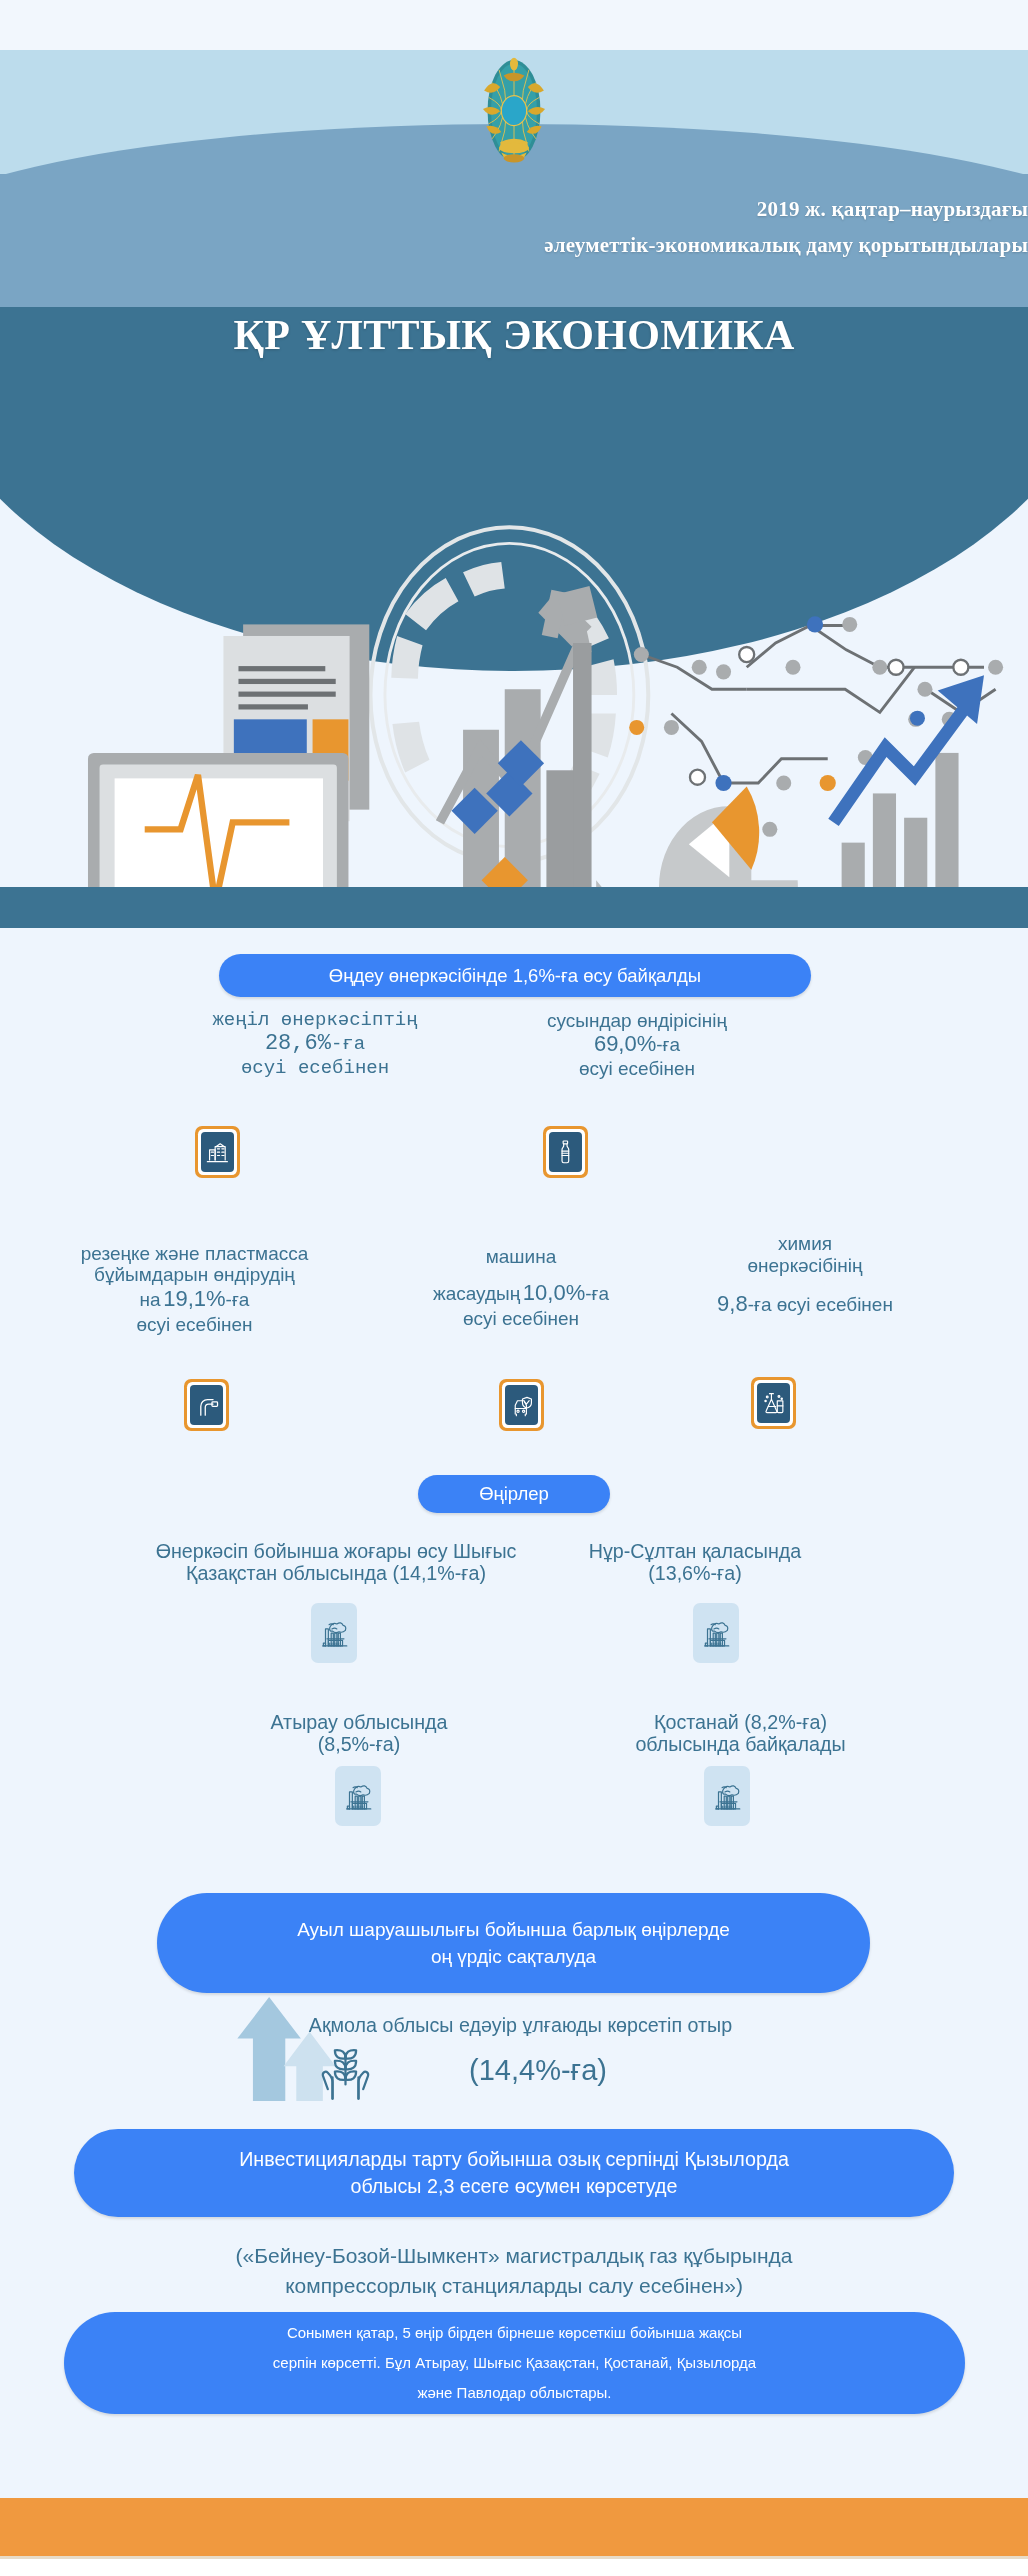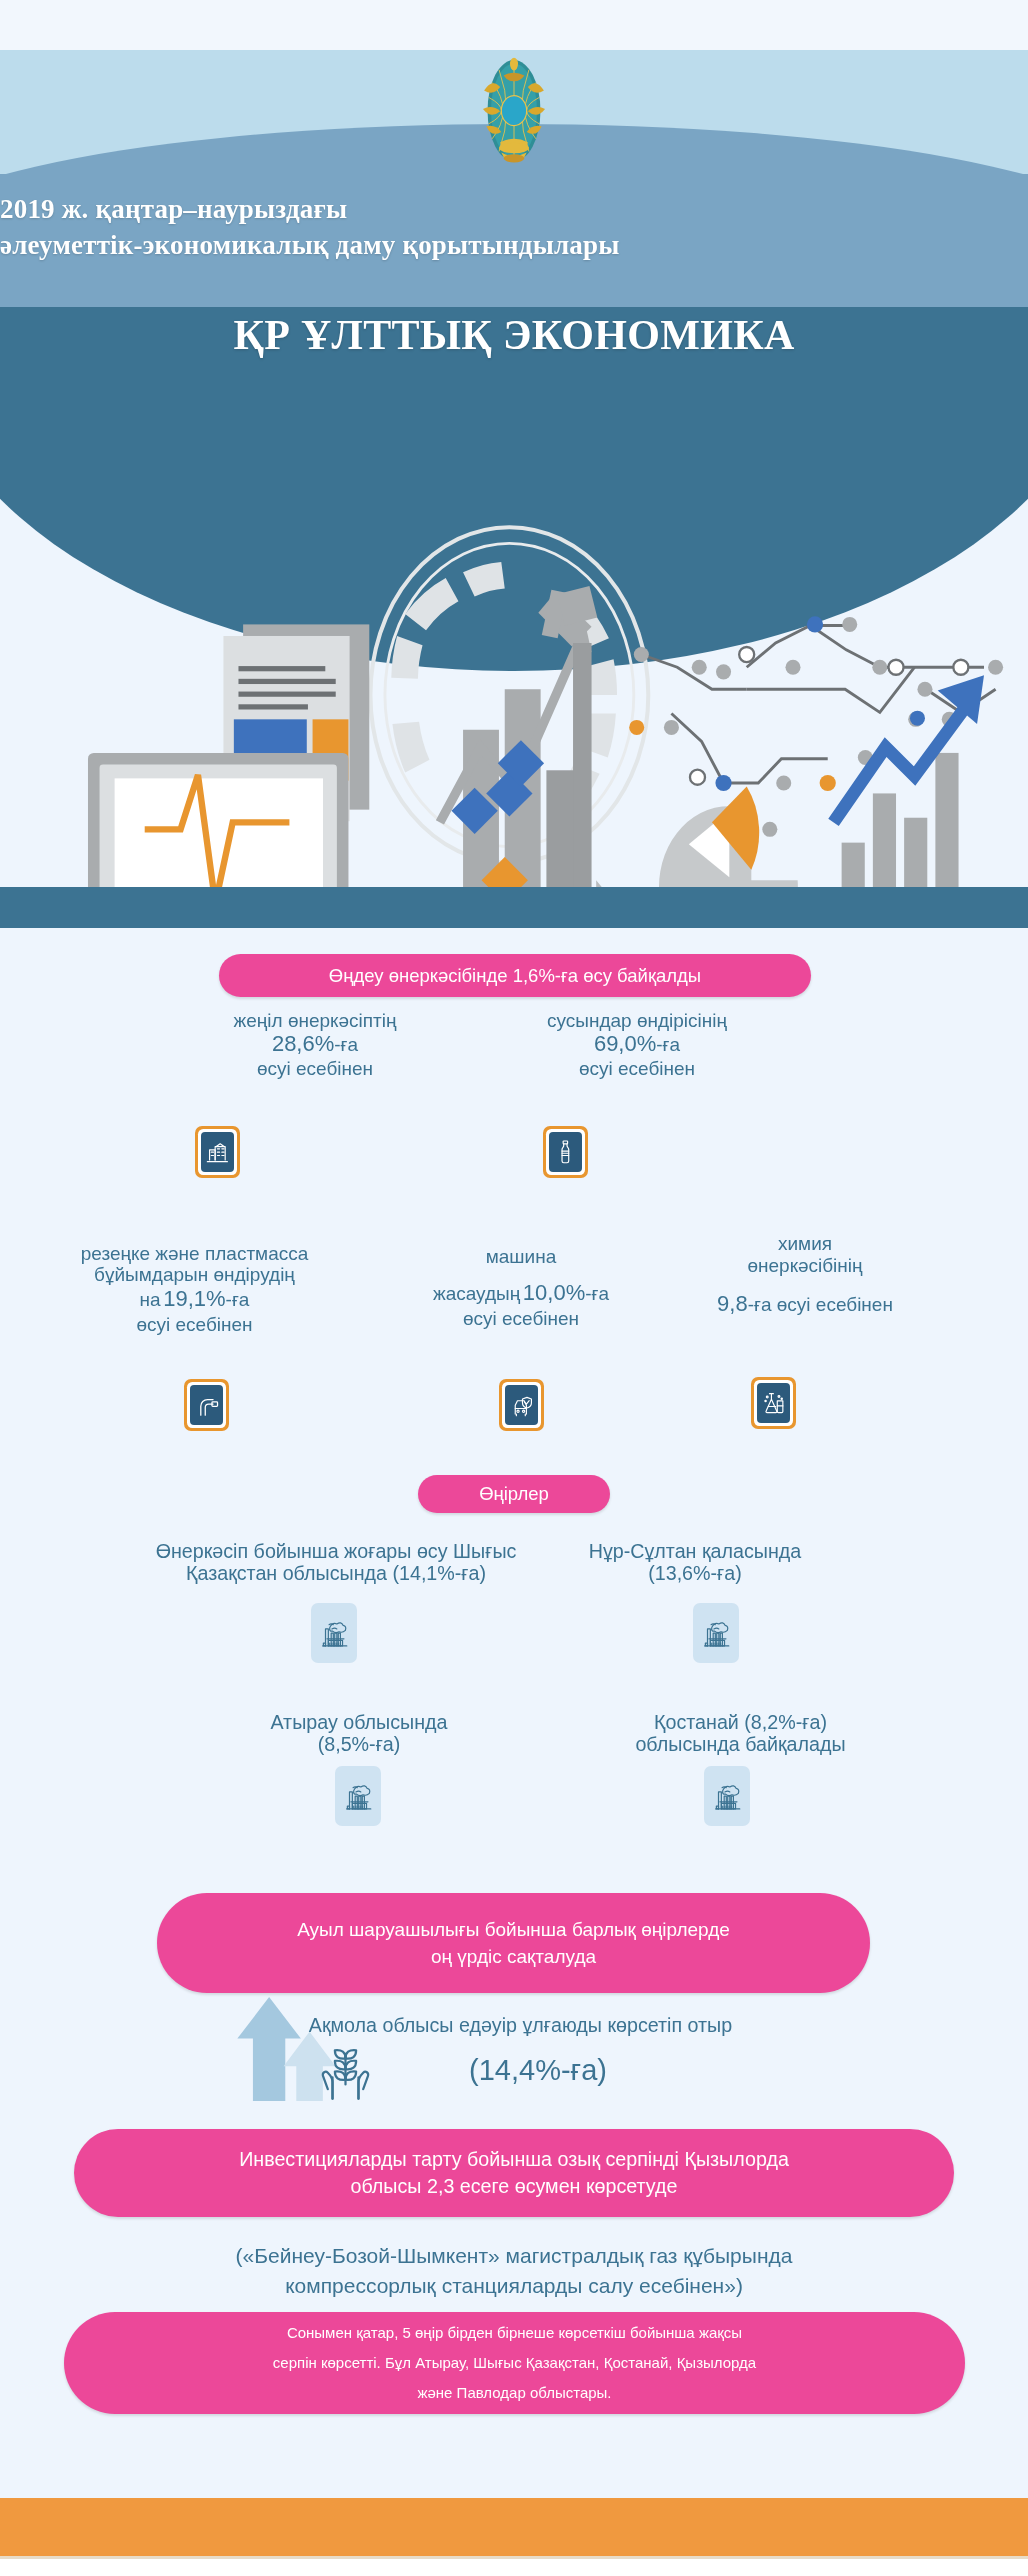--- a/index.html
+++ b/index.html
@@ -46,42 +46,42 @@
     border-radius:50% 50% 0 0 / 100% 100% 0 0;
   }
 
   .emblem{
     position:absolute;left:50%;top:56px;transform:translateX(-50%);
     width:69px;height:110px;z-index:6;
   }
 
   .subtitle{
     position:absolute;left:0;top:191px;width:1028px;
-    z-index:7;text-align:left;color:#ffffff;
+    z-index:7;text-align:right;color:#ffffff;
     font-family:"Liberation Serif", serif;font-weight:bold;
-    font-size:27px;line-height:36px;letter-spacing:0.2px;
+    font-size:21px;line-height:36px;letter-spacing:0.2px;
     text-shadow:0 1.2px 2.3px rgba(0,0,0,.18);
   }
   .maintitle{
     position:absolute;left:0;top:309px;width:1028px;
     z-index:7;text-align:center;color:#ffffff;
     font-family:"Liberation Serif", serif;font-weight:bold;
     font-size:42px;line-height:53px;letter-spacing:0.3px;
     text-shadow:0 1.2px 2.9px rgba(0,0,0,.20);
   }
 
   
   .hero{position:absolute;left:0;top:498px;width:1028px;height:390px;}
   .hero svg{display:block;}
   .hero-strip{position:absolute;left:0;top:887px;width:1028px;height:41px;background:#3c7392;}
 
   
   .pill{
     position:absolute;box-sizing:border-box;
-    background:#ec4899;color:#ffffff;border-radius:578px;
+    background:#3b82f6;color:#ffffff;border-radius:578px;
     display:flex;align-items:center;justify-content:flex-start;text-align:center;
     box-shadow:0 1.7px 2.9px rgba(0,0,0,.13);
     padding:5.8px 15px;
   }
   .pill span{display:block;width:100%;}
 
   
   .txt{
     position:absolute;color:#3c7392;text-align:center;
     line-height:1.12;font-weight:400;
@@ -296,21 +296,21 @@
         <polygon points="1620,332 1700,306 1688,390" fill="#3e72bd"></polygon>
       </g>
     </svg>
   </div>
   <div class="hero-strip"></div>
 
   <div class="pill" style="left:219px;top:954px;width:592px;height:43px;font-size:18.5px;">
     <span>Өңдеу өнеркәсібінде 1,6%-ға өсу байқалды</span>
   </div>
 
-  <div class="txt" style="left:179px;top:1010px;width:272px;">
+  <div class="txt" style="left:179px;top:1010px;width:272px;font-family:Liberation Mono, monospace;">
     <div class="sm">жеңіл өнеркәсіптің</div>
     <div style="margin-top:1.2px;">
       <span class="big">28,6%</span><span class="sm">-ға</span>
     </div>
     <div class="sm" style="margin-top:1.2px;">өсуі есебінен</div>
   </div>
   <div class="oicon" style="left:195px;top:1126px;">
     <div class="oicon-inner">
       <div class="oicon-core">
         <svg viewBox="0 0 48 48" fill="none" stroke="#ffffff" stroke-width="2.1" stroke-linecap="round" stroke-linejoin="round">

